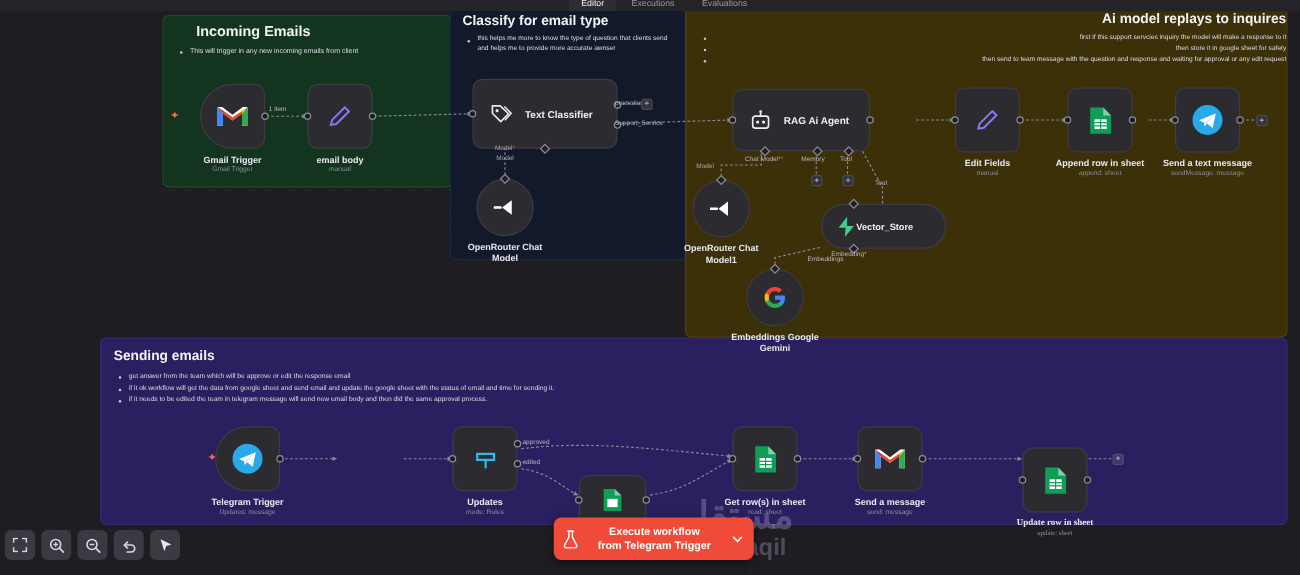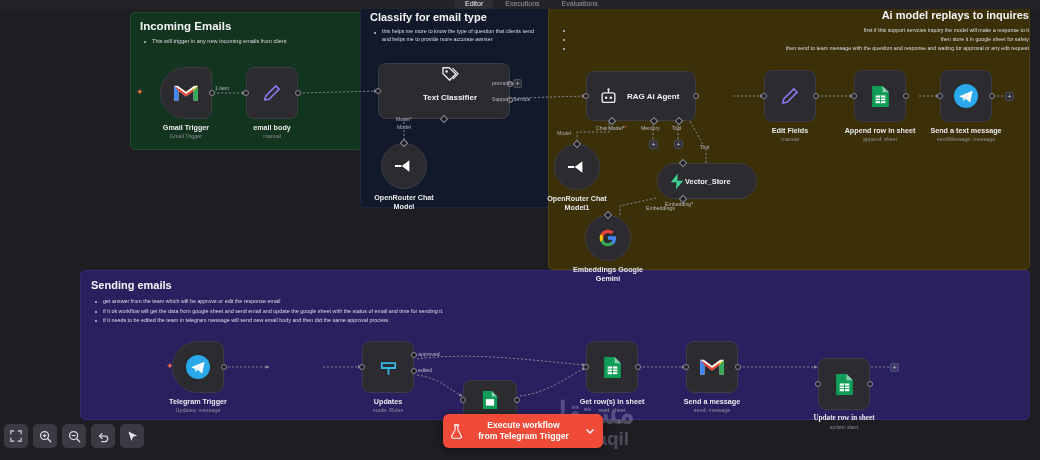--- a/index.html
+++ b/index.html
@@ -35,21 +35,21 @@
   .sticky li { position: relative; padding-left: 9px; color: #ddddE4; }
   .sticky li::before {
     content: ""; position: absolute; left: 1px; top: 4px;
     width: 2px; height: 2px; border-radius: 50%; background: #c9c9d2;
   }
 
   #sticky-incoming {
     left: 130px; top: 12px; width: 232px; height: 138px;
     background: #13351f; border: 1px solid #1d4b2c;
   }
-  #sticky-incoming .st-title { font-size: 11.5px; margin: 7px 0 5px 9px; }
+  #sticky-incoming .st-title { font-size: 11.5px; margin: 7px 0 5px 26px; }
   #sticky-incoming li { font-size: 5.6px; line-height: 8px; margin-left: 12px; }
 
   #sticky-classify {
     left: 360px; top: 4px; width: 190px; height: 204px;
     background: #12192b; border: 1px solid #1d2740;
   }
   #sticky-classify .st-title { font-size: 11px; margin: 6px 0 5px 9px; }
   #sticky-classify li { font-size: 5.3px; line-height: 7.6px; margin-left: 12px; margin-right: 6px; }
 
   #sticky-ai {
@@ -78,21 +78,21 @@
   .node .caption {
     position: absolute; top: 56px; left: 50%; transform: translateX(-50%);
     text-align: center; white-space: nowrap;
   }
   .node .nm { font-size: 7.2px; color: #e9e9ee; font-weight: bold; line-height: 9px; }
   .node .sub { font-size: 5.4px; color: #8d8d98; line-height: 8px; }
 
   
   .node.wide .box { width: 108px; border-radius: 8px; justify-content: flex-start; padding-left: 12px; gap: 9px; }
   .node.wide .lbl { font-size: 8px; color: #f0f0f4; font-weight: bold; }
-  .node.classifier .box { width: 132px; height: 56px; flex-direction: column; }
+  .node.classifier .box { width: 116px; height: 56px; }
   .node.ragagent .box { width: 110px; height: 50px; }
   .node.vectorstore .box { width: 100px; height: 36px; border-radius: 18px; justify-content: flex-start; padding-left: 11px; gap: 0; }
   .node.vectorstore .lbl { font-size: 7.4px; }
 
   
   .node.round .box { width: 46px; height: 46px; border-radius: 50%; }
 
   
   .port { position: absolute; width: 6px; height: 6px; border-radius: 50%;
           background: #1e1e22; border: 1.3px solid #8b8b96; top: 50%; margin-top: -3px; }
@@ -364,21 +364,21 @@
         <span class="port-d" style="left:22px; top:-4px;"></span>
         <span class="port-d" style="left:22px; bottom:-4px;"></span>
       </div>
       <div class="outlabel" style="left:8px; top:38px;">
         <span>Embedding*</span>
       </div>
     </div>
 
     <div class="outlabel" style="left:646px; top:205px;">Embeddings</div>
 
-    <div class="node round" style="left:585px; top:215px;">
+    <div class="node round" style="left:597px; top:215px;">
       <div class="box">
         <svg class="ico" width="20" height="20" viewBox="0 0 24 24">
           <path d="M21.6 12.2c0-.8-.07-1.5-.2-2.2H12v4.2h5.4a4.6 4.6 0 0 1-2 3v2.5h3.2c1.9-1.7 3-4.3 3-7.5z" fill="#4285f4"></path>
           <path d="M12 22c2.7 0 5-.9 6.6-2.4l-3.2-2.5c-.9.6-2 1-3.4 1-2.6 0-4.8-1.8-5.6-4.1H3.1v2.6A10 10 0 0 0 12 22z" fill="#34a853"></path>
           <path d="M6.4 14c-.2-.6-.3-1.3-.3-2s.1-1.4.3-2V7.4H3.1A10 10 0 0 0 2 12c0 1.6.4 3.2 1.1 4.6L6.4 14z" fill="#fbbc05"></path>
           <path d="M12 5.9c1.5 0 2.8.5 3.8 1.5l2.8-2.8C16.9 2.9 14.7 2 12 2A10 10 0 0 0 3.1 7.4L6.4 10c.8-2.3 3-4.1 5.6-4.1z" fill="#ea4335"></path>
         </svg>
         <span class="port-d" style="left:50%; margin-left:-3px; top:-4px;"></span>
       </div>
       <div class="caption" style="top:50px; width:86px;">

